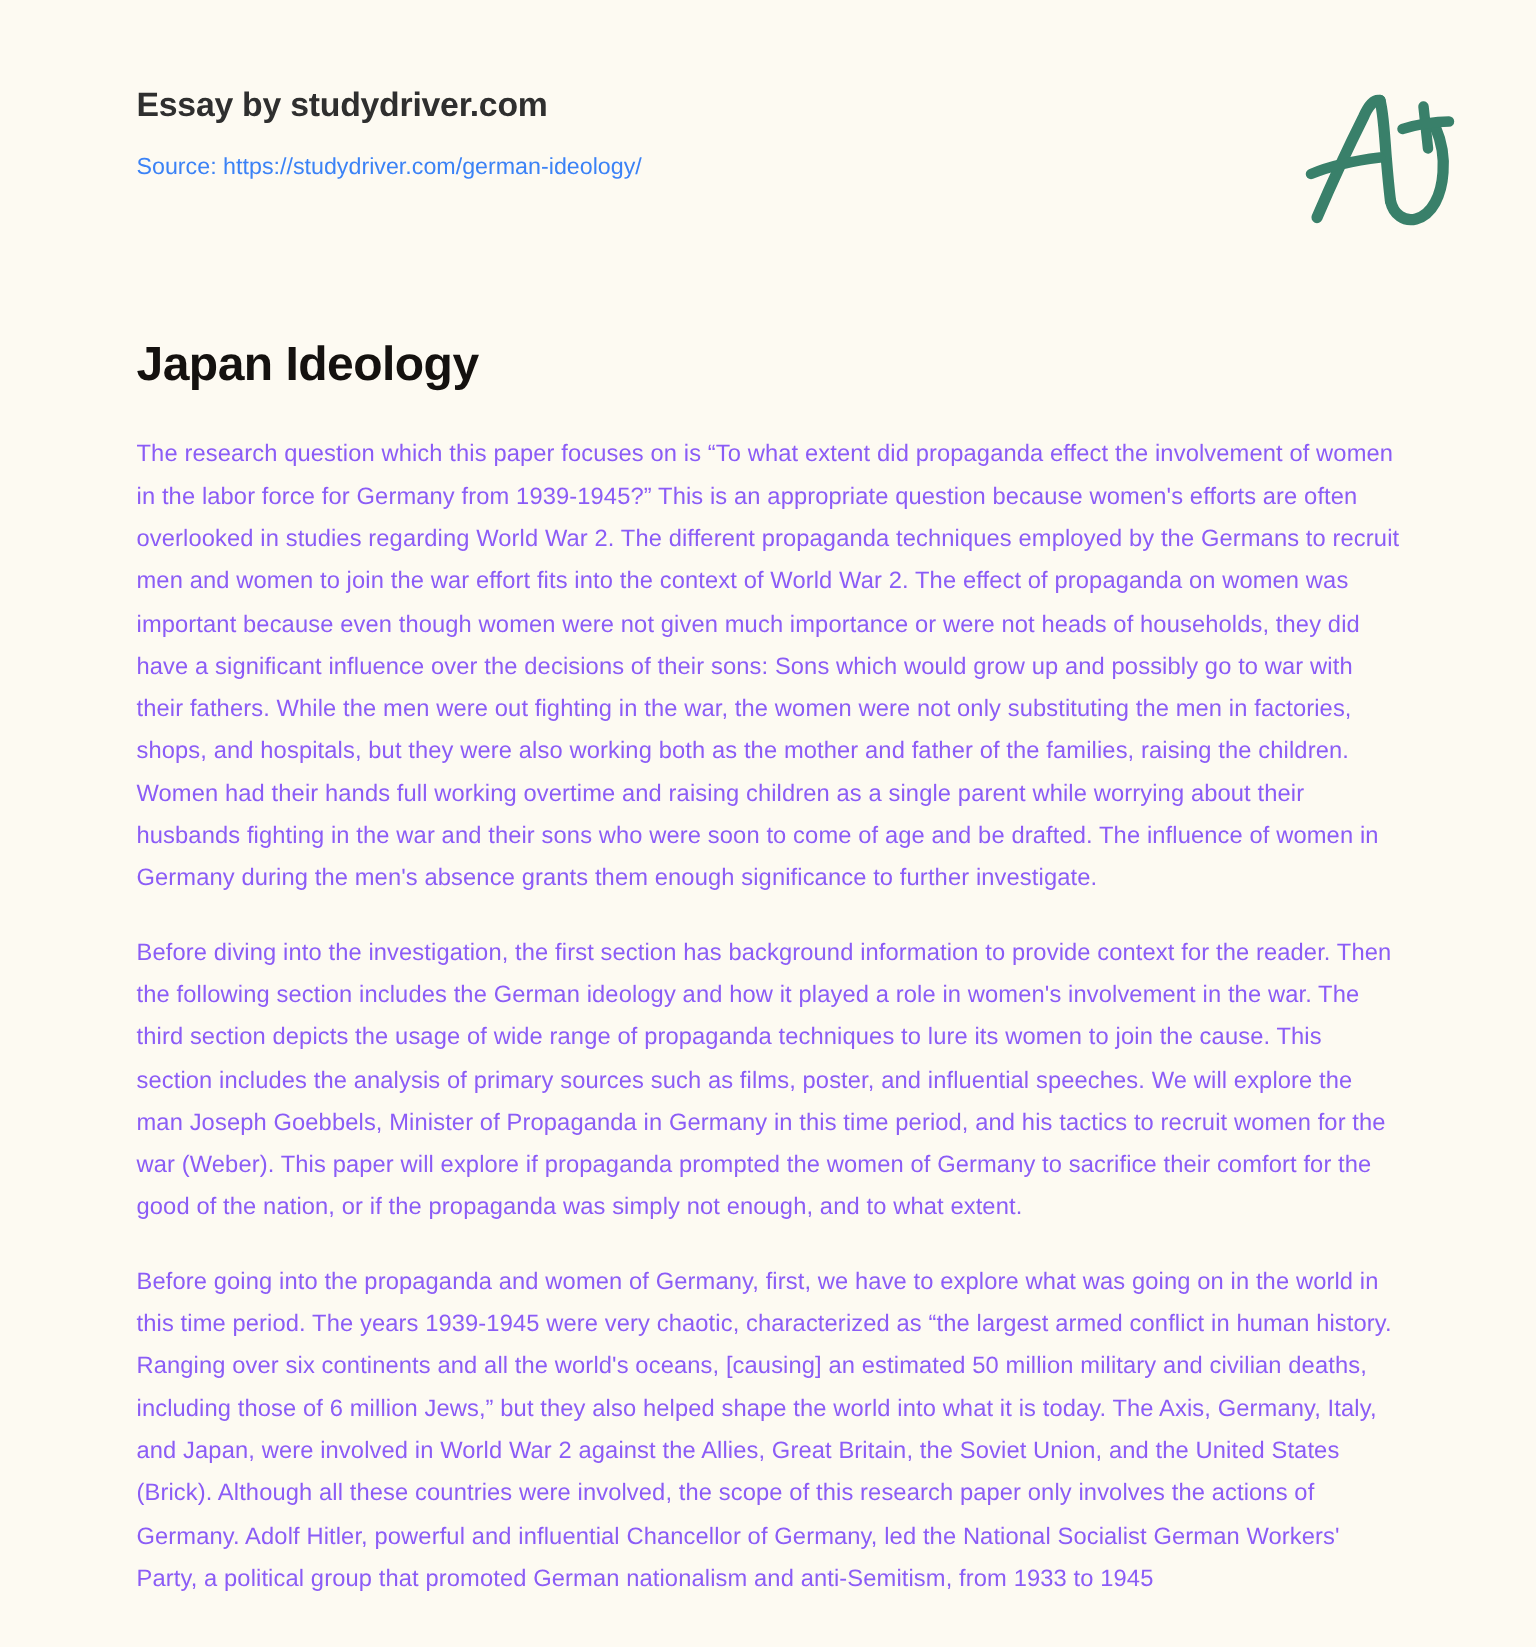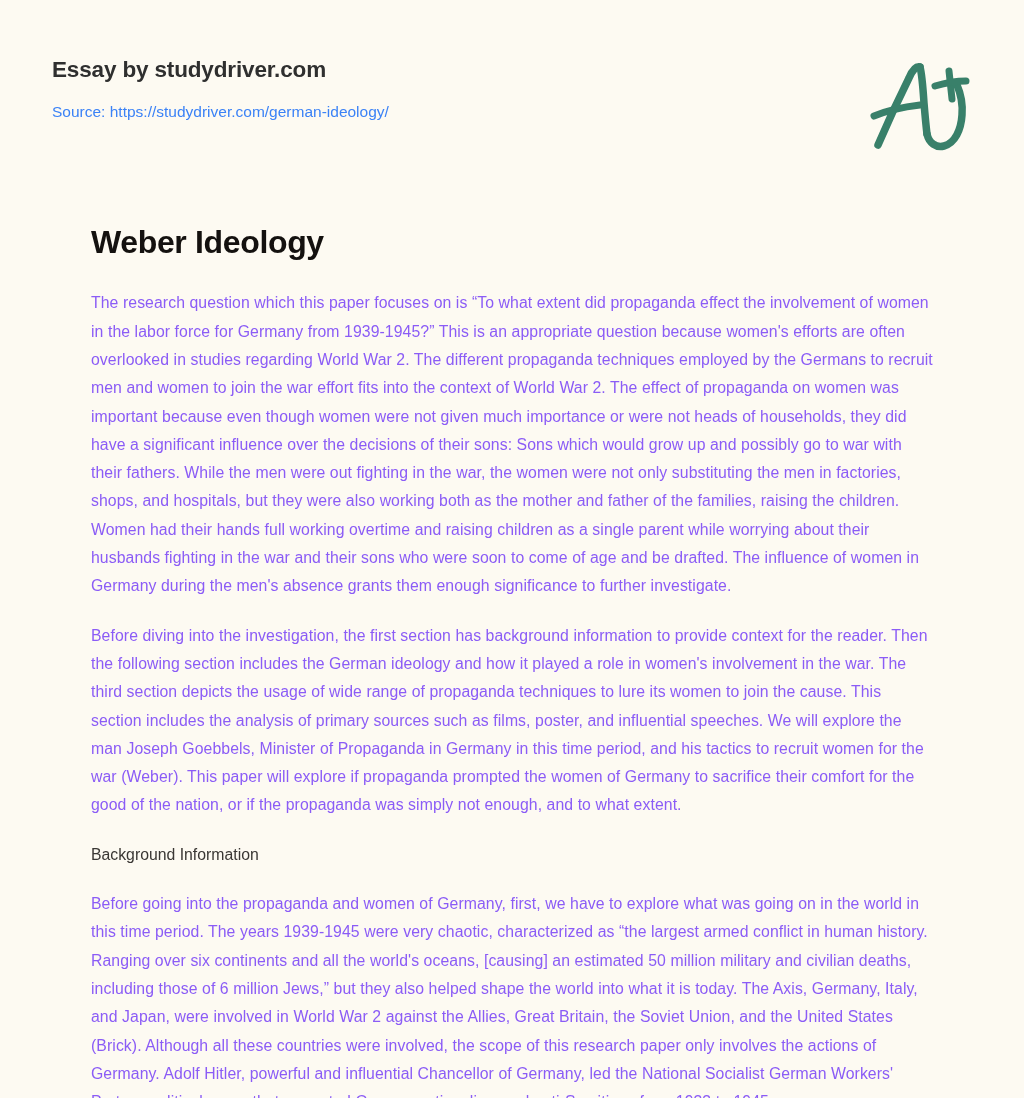--- a/index.html
+++ b/index.html
@@ -20,21 +20,21 @@
     position: relative;
     width: 1024px;
     min-height: 1098px;
     background: #fdfaf2;
     box-sizing: border-box;
   }
 
   
   .header {
     position: relative;
-    padding: 56px 64px 0 52px;
+    padding: 56px 64px 0 91px;
     min-height: 130px;
     box-sizing: border-box;
   }
 
   .brand-title {
     font-size: 22.5px;
     font-weight: bold;
     color: #2f2f2f;
     letter-spacing: -0.15px;
     line-height: 1.25;
@@ -135,28 +135,27 @@
 
           <path d="M70 28 C 80 25, 92 23, 101 23" stroke-width="7"></path>
         </g>
       </svg>
     </div>
 
   </div>
 
   <div class="article">
 
-    <h1 class="doc-title">Weber Ideology</h1>
+    <h1 class="doc-title">Japan Ideology</h1>
 
     <div class="body-copy">
 
       <p class="para">The research question which this paper focuses on is “To what extent did propaganda effect the involvement of women in the labor force for Germany from 1939-1945?” This is an appropriate question because women's efforts are often overlooked in studies regarding World War 2. The different propaganda techniques employed by the Germans to recruit men and women to join the war effort fits into the context of World War 2. The effect of propaganda on women was important because even though women were not given much importance or were not heads of households, they did have a significant influence over the decisions of their sons: Sons which would grow up and possibly go to war with their fathers. While the men were out fighting in the war, the women were not only substituting the men in factories, shops, and hospitals, but they were also working both as the mother and father of the families, raising the children. Women had their hands full working overtime and raising children as a single parent while worrying about their husbands fighting in the war and their sons who were soon to come of age and be drafted. The influence of women in Germany during the men's absence grants them enough significance to further investigate.</p>
 
       <p class="para">Before diving into the investigation, the first section has background information to provide context for the reader. Then the following section includes the German ideology and how it played a role in women's involvement in the war. The third section depicts the usage of wide range of propaganda techniques to lure its women to join the cause. This section includes the analysis of primary sources such as films, poster, and influential speeches. We will explore the man Joseph Goebbels, Minister of Propaganda in Germany in this time period, and his tactics to recruit women for the war (Weber). This paper will explore if propaganda prompted the women of Germany to sacrifice their comfort for the good of the nation, or if the propaganda was simply not enough, and to what extent.</p>
 
-      <p class="section-label">Background Information</p>
 
       <p class="para">Before going into the propaganda and women of Germany, first, we have to explore what was going on in the world in this time period. The years 1939-1945 were very chaotic, characterized as “the largest armed conflict in human history. Ranging over six continents and all the world's oceans, [causing] an estimated 50 million military and civilian deaths, including those of 6 million Jews,” but they also helped shape the world into what it is today. The Axis, Germany, Italy, and Japan, were involved in World War 2 against the Allies, Great Britain, the Soviet Union, and the United States (Brick). Although all these countries were involved, the scope of this research paper only involves the actions of Germany. Adolf Hitler, powerful and influential Chancellor of Germany, led the National Socialist German Workers' Party, a political group that promoted German nationalism and anti-Semitism, from 1933 to 1945</p>
 
     </div>
   </div>
 
 </div>
 
 </body></html>

